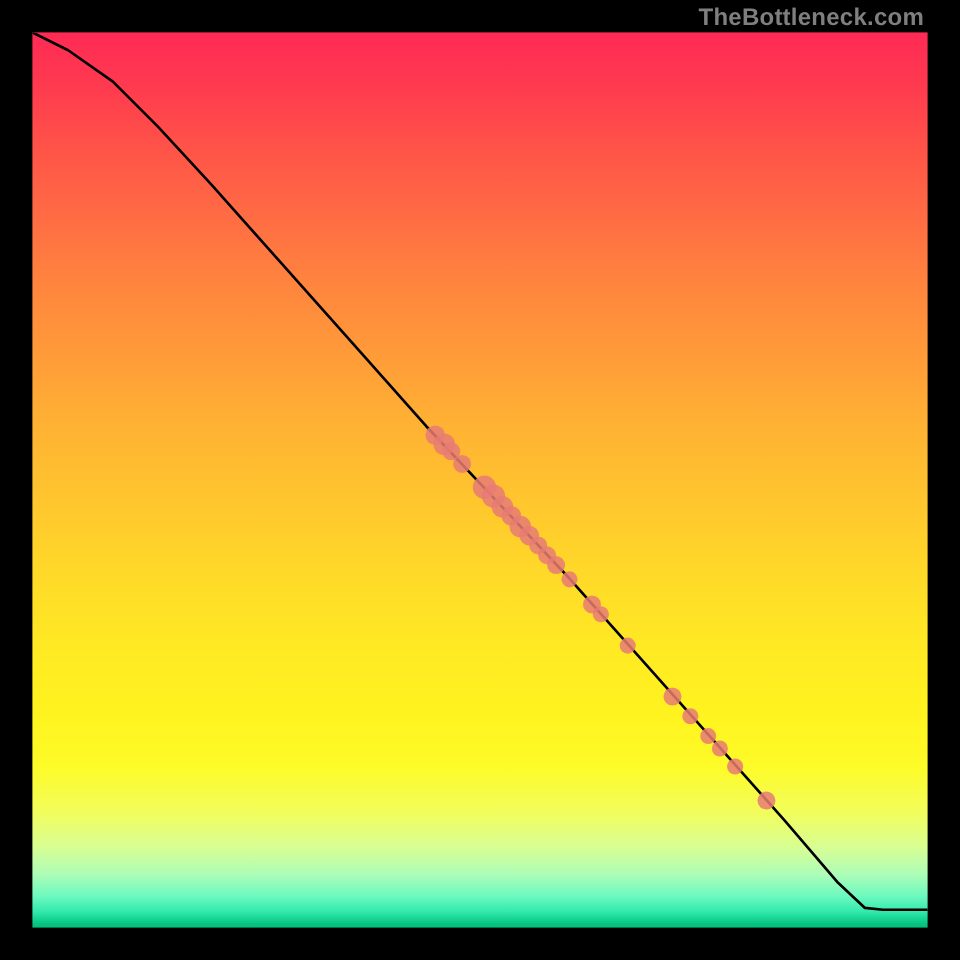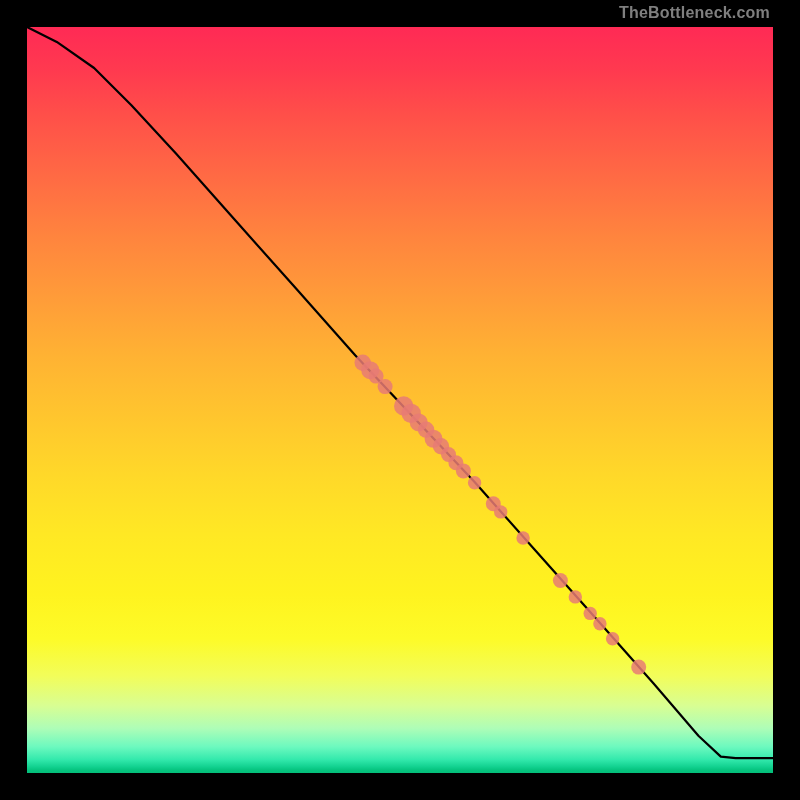--- a/index.html
+++ b/index.html
@@ -44,21 +44,21 @@
       #14d392 99.1%,
       #06c47f 99.6%,
       #04bf7a 100%
     );
   }
   .watermark {
     position: absolute;
     top: 4px;
     right: 30px;
     color: #7f7f7f;
-    font-size: 16px;
+    font-size: 20px;
     font-weight: 600;
     letter-spacing: 0.2px;
     user-select: none;
   }
   svg.overlay {
     position: absolute;
     left: 0;
     top: 0;
     width: 746px;
     height: 746px;

